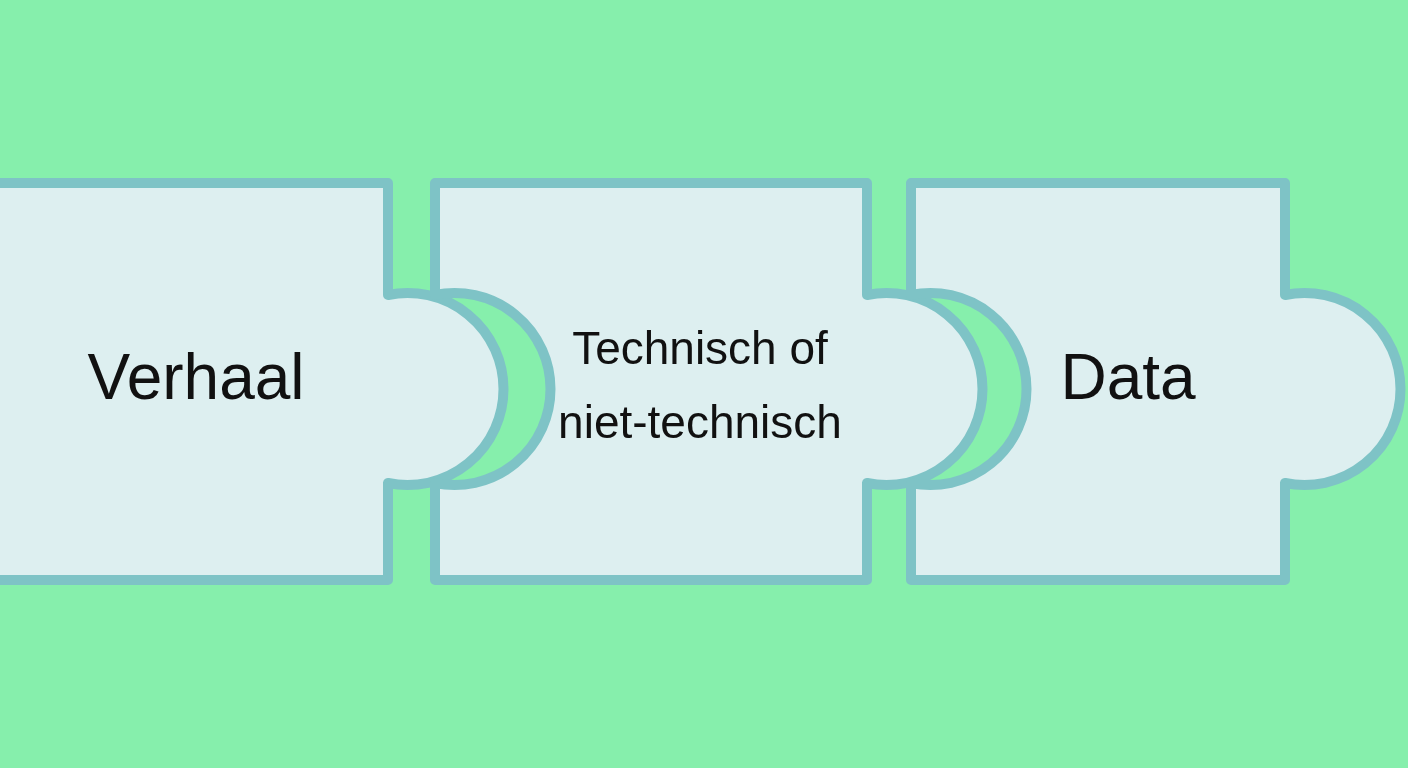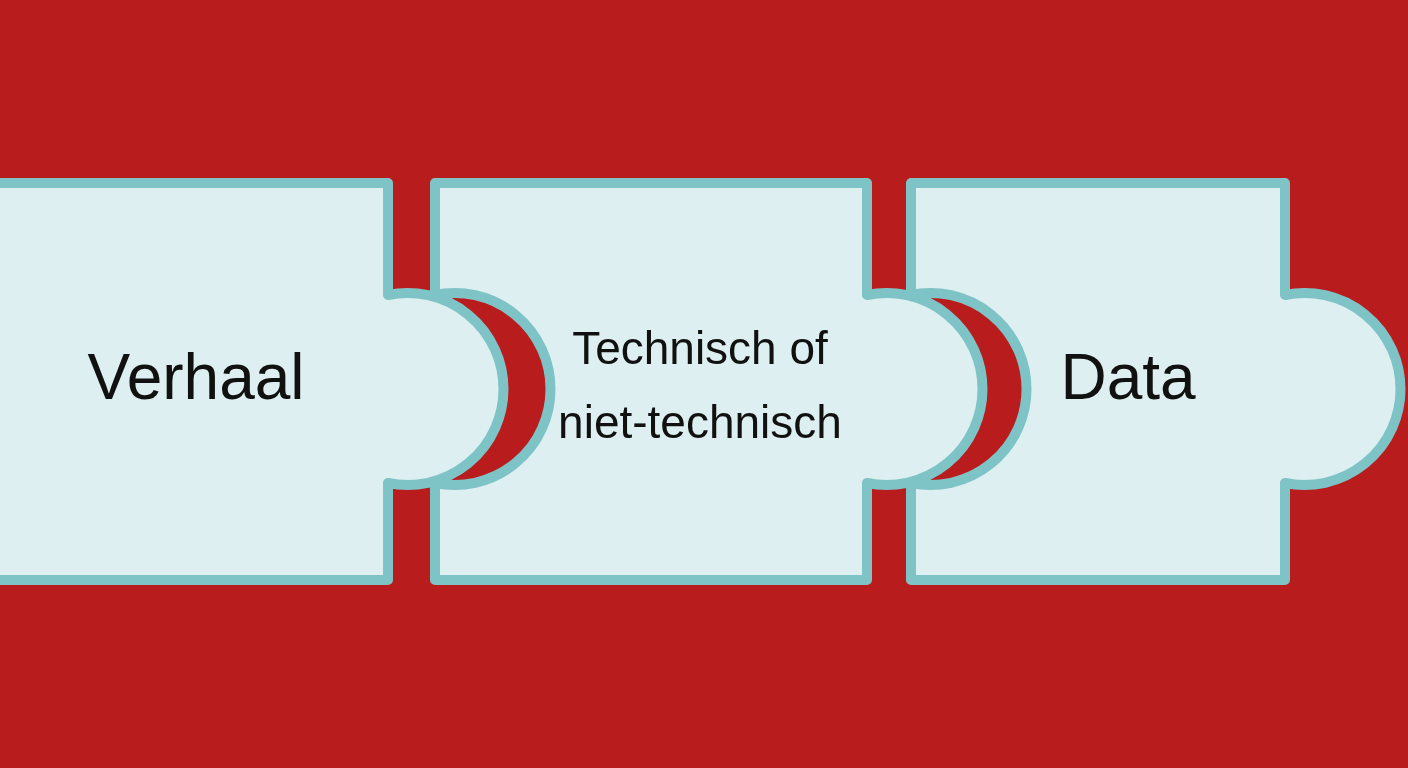--- a/index.html
+++ b/index.html
@@ -41,21 +41,21 @@
   .label-large {
     font-size: 64px;
   }
   .label-small {
     font-size: 46px;
   }
 </style>
 </head>
 <body style="background: rgb(253, 253, 253);">
 
-<div id="diagram-root" style="background: #b91c1c;">
+<div id="diagram-root" style="background: #86efac;">
 
   <svg id="puzzle-svg" viewBox="0 0 1408 768" xmlns="http://www.w3.org/2000/svg">
 
     <g>
       <path class="piece-shape" fill="#ddeff0" stroke="#7ec3c6" stroke-width="10" d="M -10,183
                L 388,183
                L 388,295
                A 96,96 0 1 1 388,483
                L 388,580
                L -10,580

